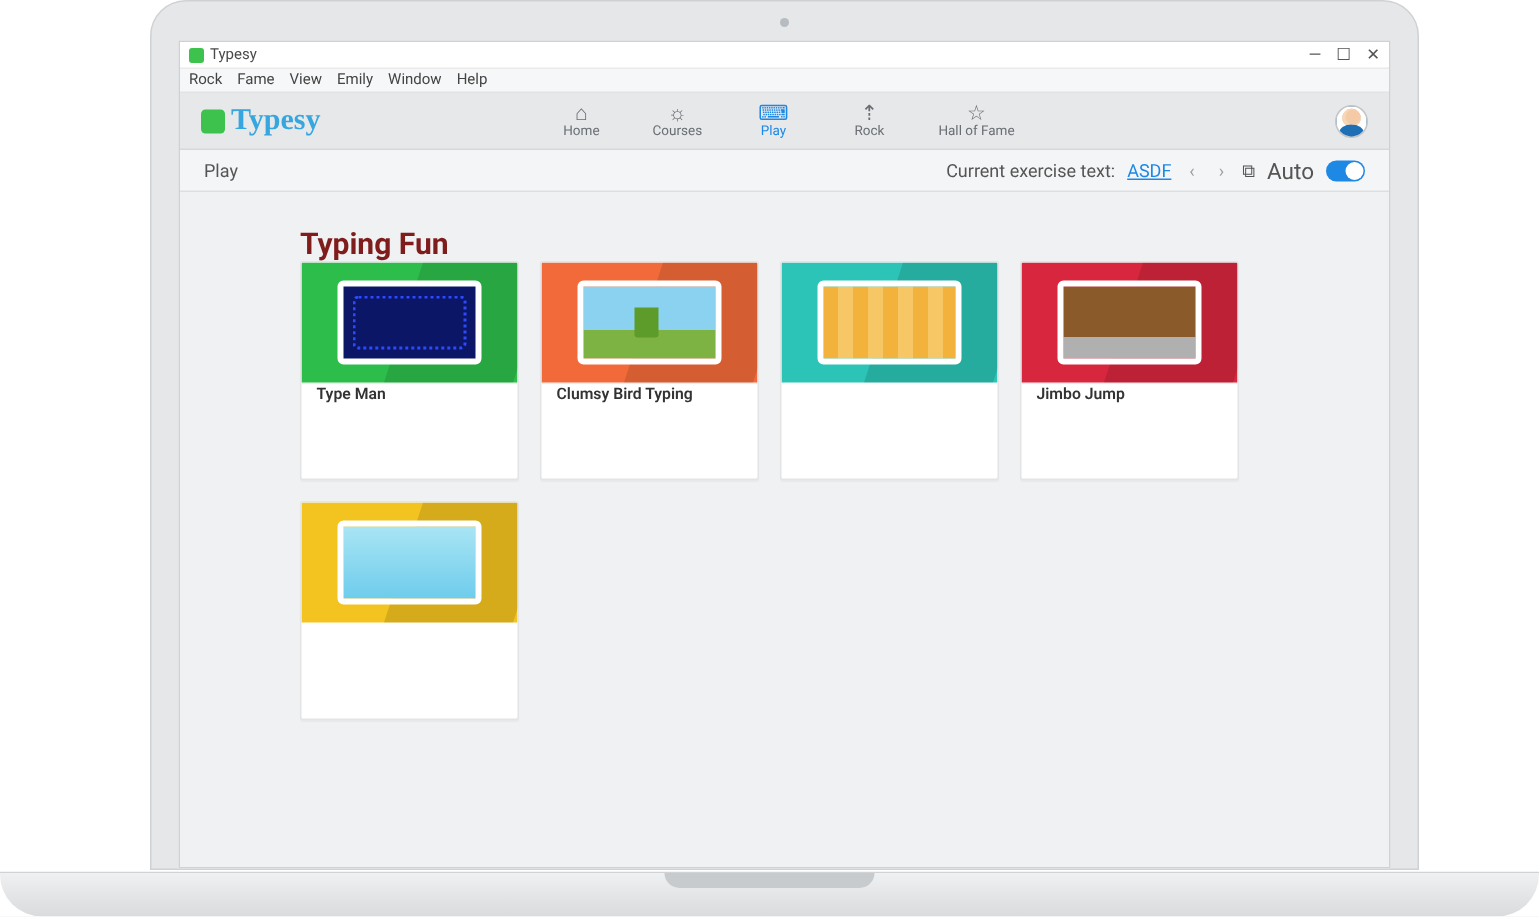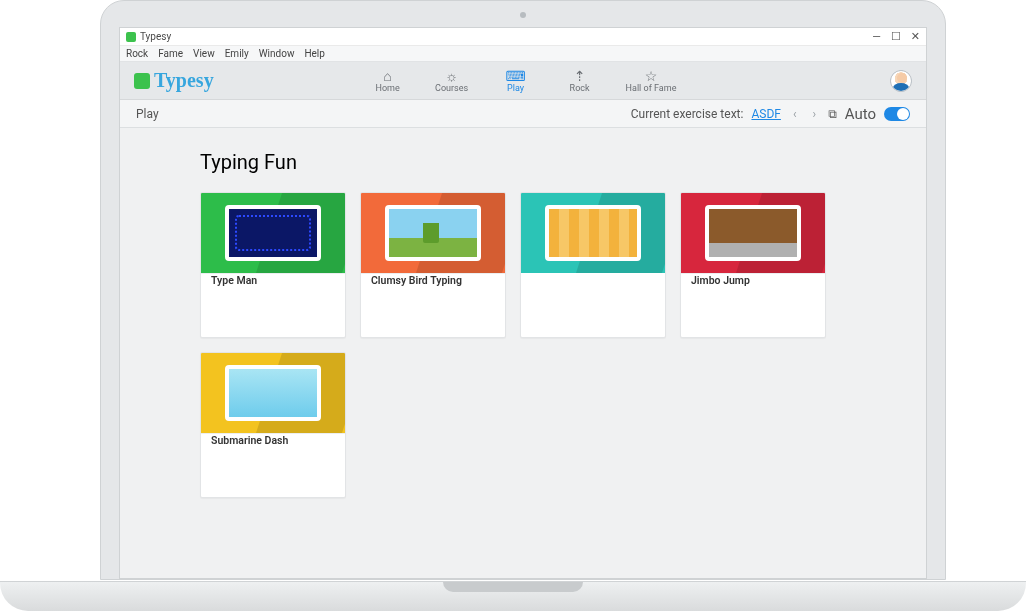--- a/index.html
+++ b/index.html
@@ -172,22 +172,22 @@
   }
   .auto-label { font-size: 15px; color:#555; }
   
   .content {
     flex: 1;
     background: #f0f1f2;
     overflow: auto;
     padding: 22px 80px 40px 80px;
   }
   .section-title {
-    font-size: 20px; color: #000000; font-weight: 400;
-    margin-bottom: 18px;
+    font-size: 20px; color: #7f1d1d; font-weight: 700;
+    margin-bottom: 0;
   }
   .grid {
     display: grid;
     grid-template-columns: repeat(4, 146px);
     grid-auto-rows: 146px;
     gap: 14px;
   }
   .card {
     background: #fff; border: 1px solid #e2e4e6; border-radius: 2px;
     display: flex; flex-direction: column;
@@ -333,21 +333,20 @@
             <div class="thumb-wrap bg-red">
               <div class="thumb g-jimbo"></div>
             </div>
             <div class="card-title">Jimbo Jump</div>
           </div>
 
           <div class="card">
             <div class="thumb-wrap bg-yellow">
               <div class="thumb g-sub"></div>
             </div>
-            <div class="card-title">Submarine Dash</div>
           </div>
 
         </div>
       </div>
 
     </div>
   </div>
   <div class="base">
     <div class="notch"></div>
   </div>

